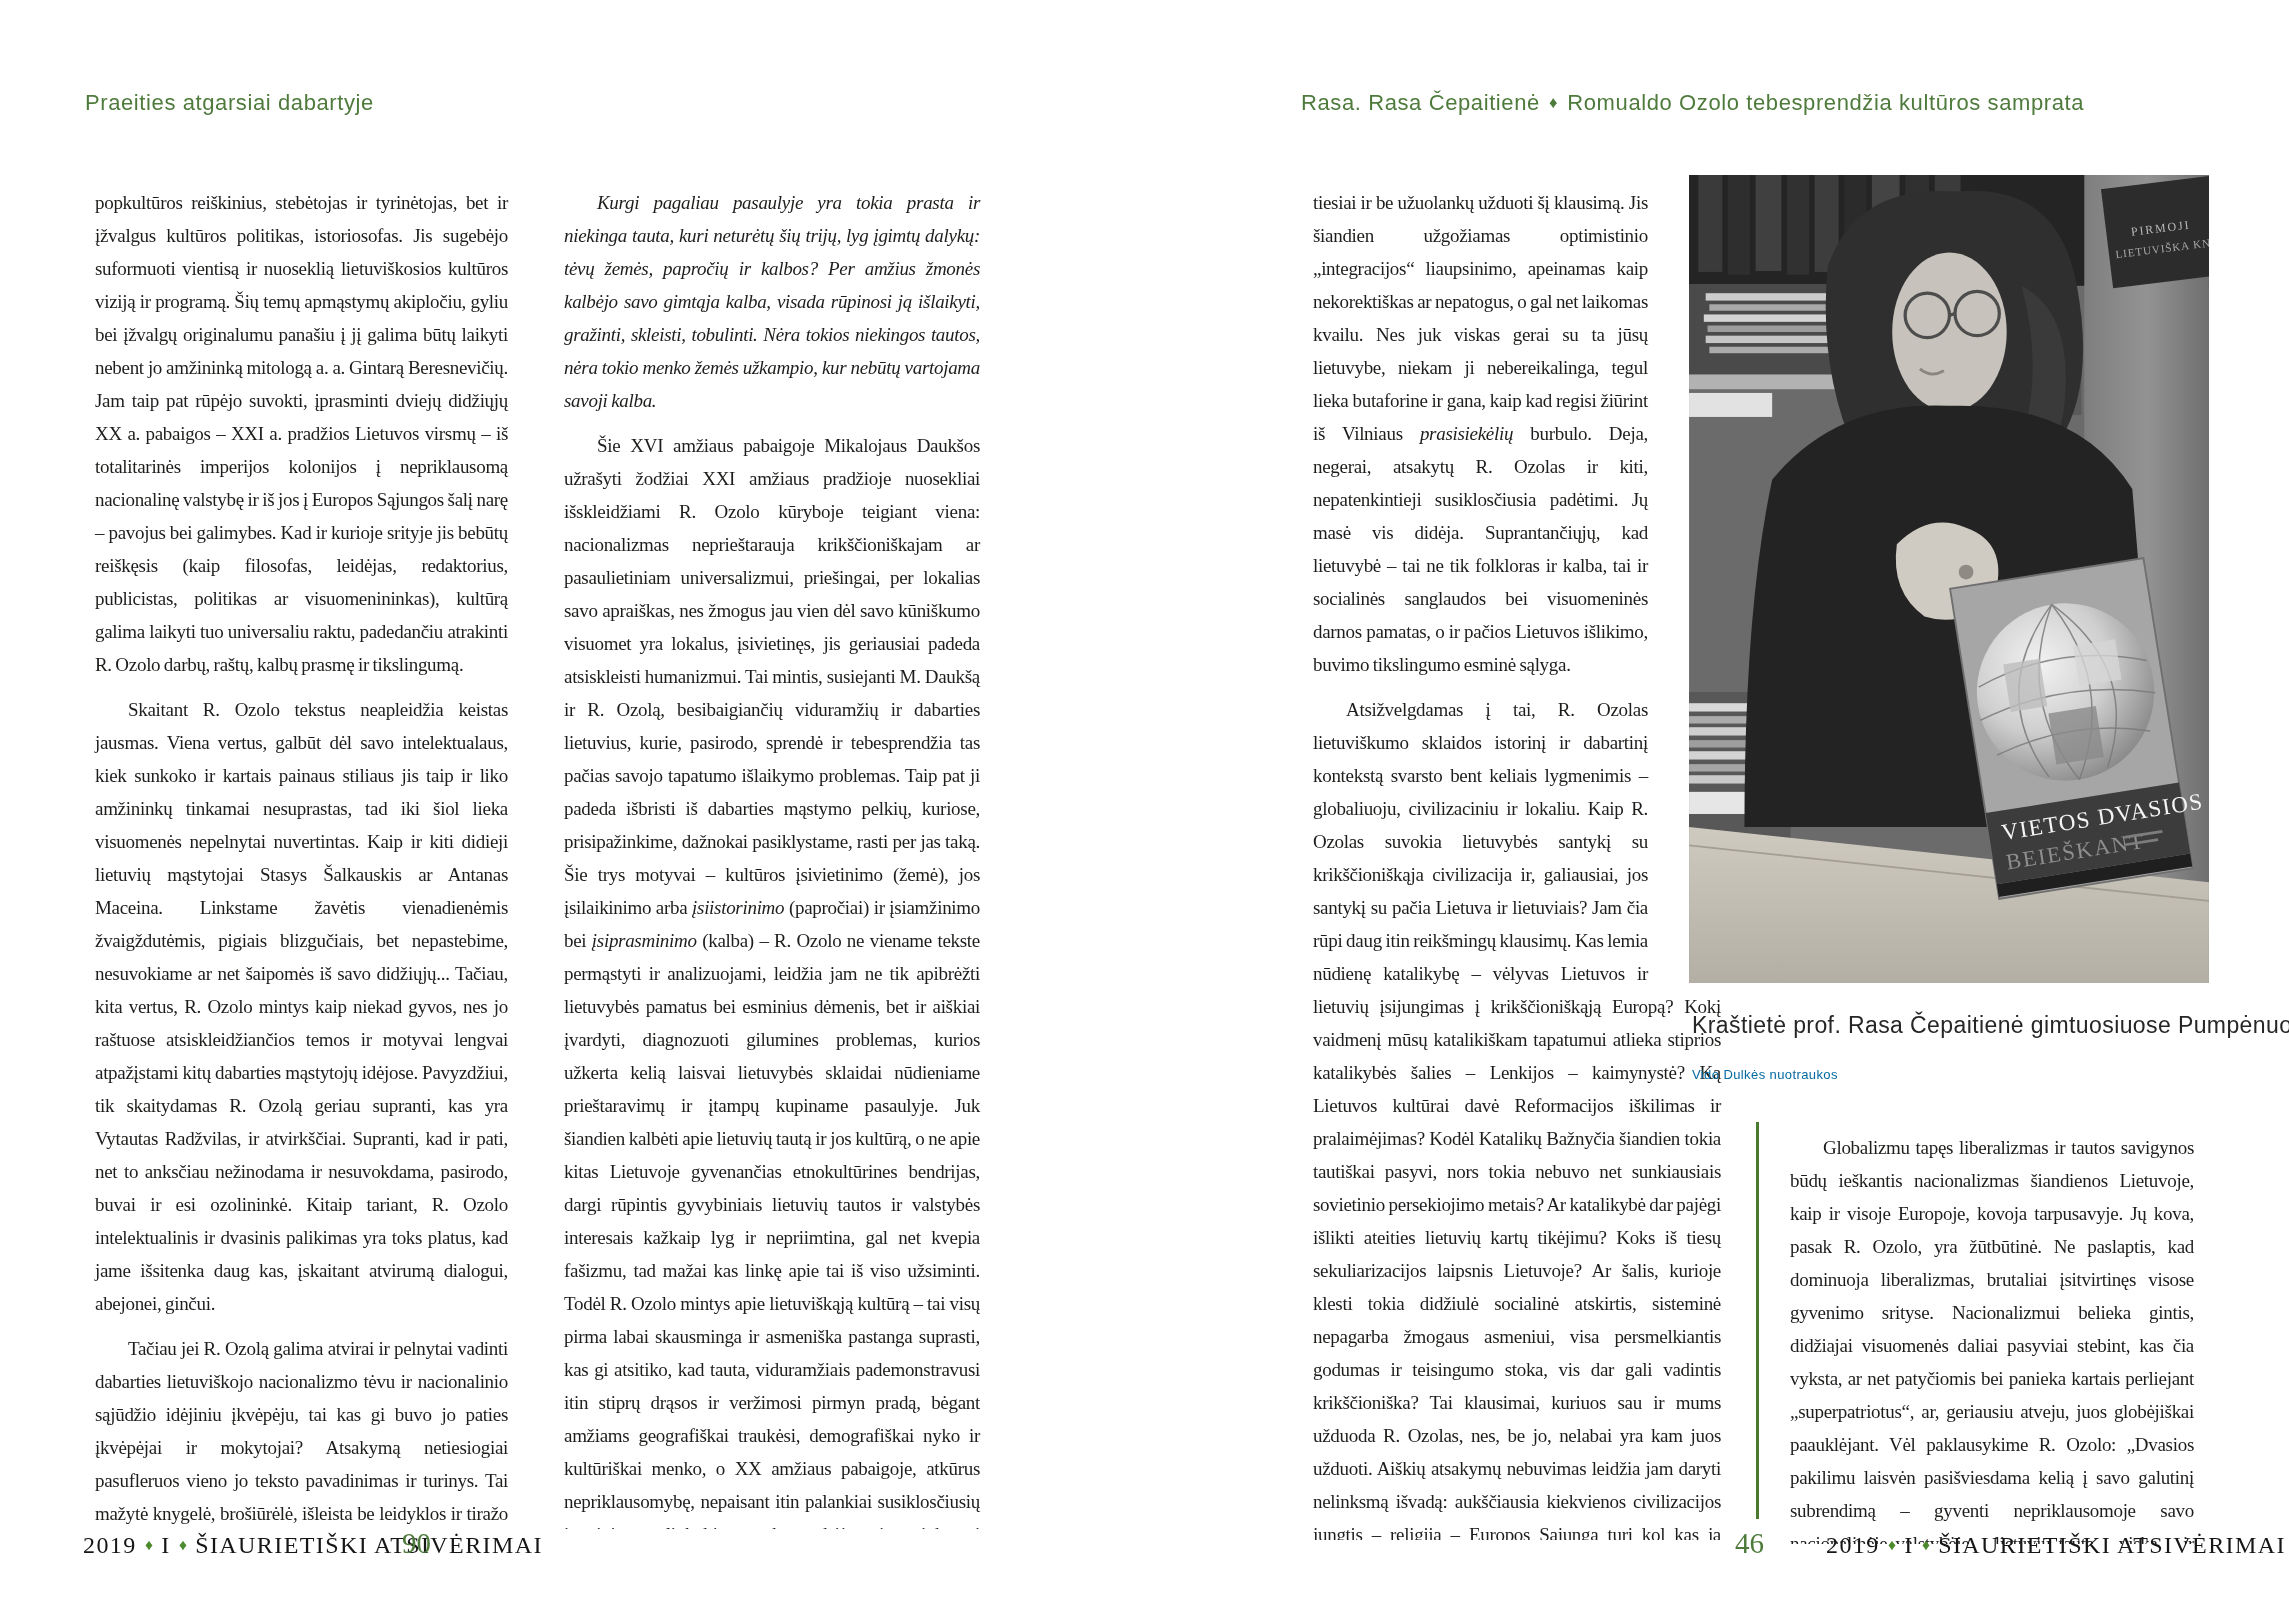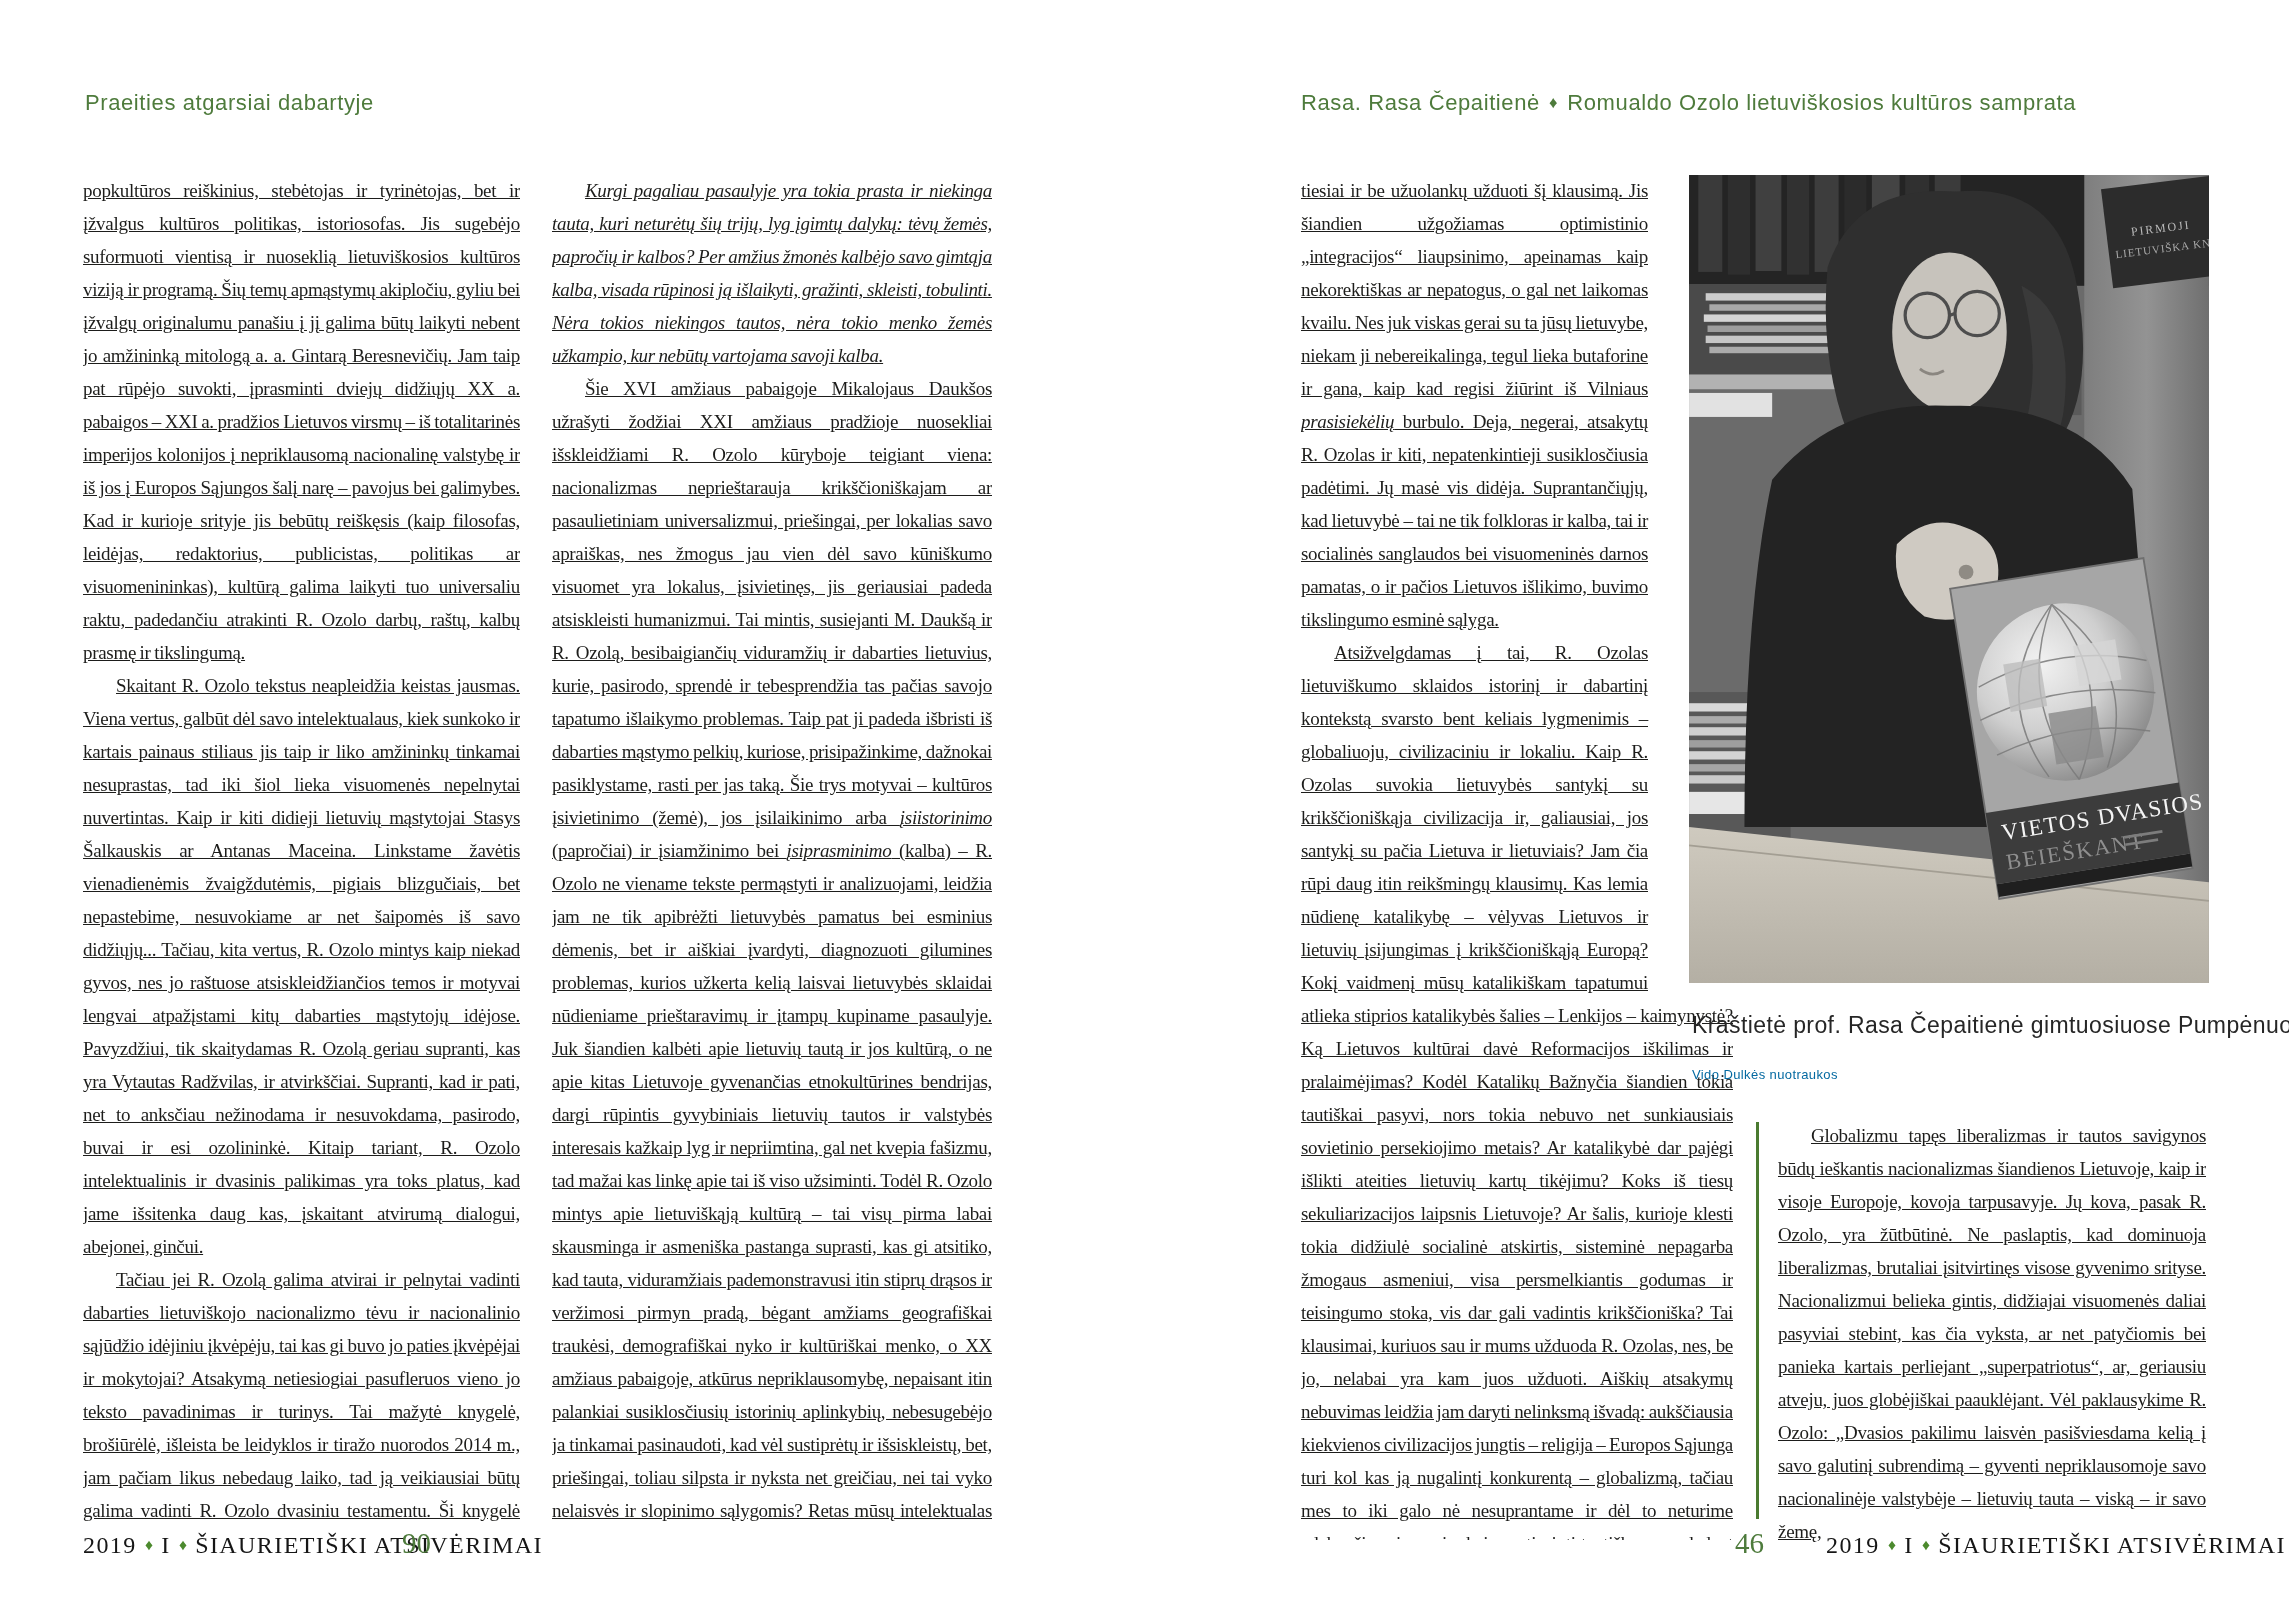--- a/index.html
+++ b/index.html
@@ -21,23 +21,23 @@
   .hdr-sep{color:#4e7b3c;font-size:16.6px;padding:0 9.2px;vertical-align:1.8px;}
 
   .col{position:absolute;top:174px;overflow:hidden;}
   #lcol1{left:83px;width:437px;height:1355px;}
   #lcol2{left:552px;width:440px;height:1355px;}
   #rcol1{left:1301px;width:432px;height:1366px;}
   #rcol2{left:1778px;top:1119px;width:428px;height:425px;}
   #rcol1-spacer{float:right;width:85px;height:812px;}
 
   .para{
-    margin:0;text-align:justify;
+    margin:12px;text-align:justify;
     font-size:19px;line-height:33px;
-    letter-spacing:-0.3px;word-spacing:-0.9px;color:#1d1d1b;text-decoration:underline;
+    letter-spacing:-0.3px;word-spacing:-0.9px;color:#1d1d1b;
   }
   .ind{text-indent:33px;}
   .qt{font-style:italic;}
   .it{font-style:italic;}
 
   #photo-wrap{position:absolute;left:1689px;top:175px;width:520px;height:808px;}
   #photo-wrap svg{display:block;}
 
   .caption-line1{
     position:absolute;left:1692px;top:1012px;
@@ -71,21 +71,21 @@
   #pageno-right{left:1735px;}
 </style>
 </head>
 <body>
 
 <div id="spread">
 
   <div id="hdr-left" class="page-header">Praeities atgarsiai dabartyje</div>
 
   <div id="hdr-right" class="page-header">
-    <span>Rasa. Rasa Čepaitienė</span><span class="hdr-sep">♦</span><span>Romualdo Ozolo lietuviškosios kultūros samprata</span>
+    <span>Rasa. Rasa Čepaitienė</span><span class="hdr-sep">♦</span><span>Romualdo Ozolo tebesprendžia kultūros samprata</span>
   </div>
 
   <div id="lcol1" class="col">
       <p class="para "><span>popkultūros reiškinius, stebėtojas ir tyrinėtojas, bet ir įžvalgus kultūros politikas, istoriosofas. Jis sugebėjo suformuoti vientisą ir nuoseklią lietuviškosios kultūros viziją ir programą. Šių temų apmąstymų akipločiu, gyliu bei įžvalgų originalumu panašiu į jį galima būtų laikyti nebent jo amžininką mitologą a. a. Gintarą Beresnevičių. Jam taip pat rūpėjo suvokti, įprasminti dviejų didžiųjų XX a. pabaigos – XXI a. pradžios Lietuvos virsmų – iš totalitarinės imperijos kolonijos į nepriklausomą nacionalinę valstybę ir iš jos į Europos Sąjungos šalį narę – pavojus bei galimybes. Kad ir kurioje srityje jis bebūtų reiškęsis (kaip filosofas, leidėjas, redaktorius, publicistas, politikas ar visuomenininkas), kultūrą galima laikyti tuo universaliu raktu, padedančiu atrakinti R. Ozolo darbų, raštų, kalbų prasmę ir tikslingumą.</span></p>
       <p class="para ind"><span>Skaitant R. Ozolo tekstus neapleidžia keistas jausmas. Viena vertus, galbūt dėl savo intelektualaus, kiek sunkoko ir kartais painaus stiliaus jis taip ir liko amžininkų tinkamai nesuprastas, tad iki šiol lieka visuomenės nepelnytai nuvertintas. Kaip ir kiti didieji lietuvių mąstytojai Stasys Šalkauskis ar Antanas Maceina. Linkstame žavėtis vienadienėmis žvaigždutėmis, pigiais blizgučiais, bet nepastebime, nesuvokiame ar net šaipomės iš savo didžiųjų... Tačiau, kita vertus, R. Ozolo mintys kaip niekad gyvos, nes jo raštuose atsiskleidžiančios temos ir motyvai lengvai atpažįstami kitų dabarties mąstytojų idėjose. Pavyzdžiui, tik skaitydamas R. Ozolą geriau supranti, kas yra Vytautas Radžvilas, ir atvirkščiai. Supranti, kad ir pati, net to anksčiau nežinodama ir nesuvokdama, pasirodo, buvai ir esi ozolininkė. Kitaip tariant, R. Ozolo intelektualinis ir dvasinis palikimas yra toks platus, kad jame išsitenka daug kas, įskaitant atvirumą dialogui, abejonei, ginčui.</span></p>
       <p class="para ind"><span>Tačiau jei R. Ozolą galima atvirai ir pelnytai vadinti dabarties lietuviškojo nacionalizmo tėvu ir nacionalinio sąjūdžio idėjiniu įkvėpėju, tai kas gi buvo jo paties įkvėpėjai ir mokytojai? Atsakymą netiesiogiai pasufleruos vieno jo teksto pavadinimas ir turinys. Tai mažytė knygelė, brošiūrėlė, išleista be leidyklos ir tiražo nuorodos 2014 m., jam pačiam likus nebedaug laiko, tad ją veikiausiai būtų galima vadinti R. Ozolo dvasiniu testamentu. Ši knygelė pavadinta „Nacionalizmas – tai tikrasis humanizmas. Lietuviškosios ideologijos metmenys“. Būtent joje galutinai sudėliojamas lietuviškosios tapatybės modelis ir programa, tačiau jos</span></p>
     </div>
 
   <div id="lcol2" class="col">
       <p class="para ind qt"><span>Kurgi pagaliau pasaulyje yra tokia prasta ir niekinga tauta, kuri neturėtų šių trijų, lyg įgimtų dalykų: tėvų žemės, papročių ir kalbos? Per amžius žmonės kalbėjo savo gimtąja kalba, visada rūpinosi ją išlaikyti, gražinti, skleisti, tobulinti. Nėra tokios niekingos tautos, nėra tokio menko žemės užkampio, kur nebūtų vartojama savoji kalba.</span></p>

